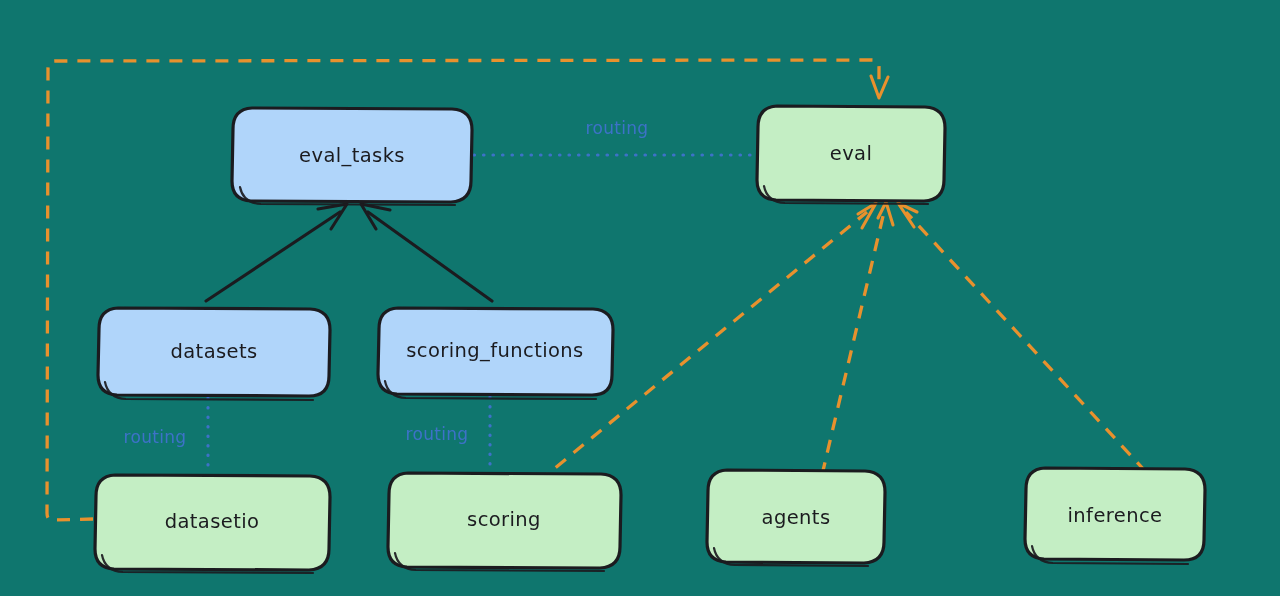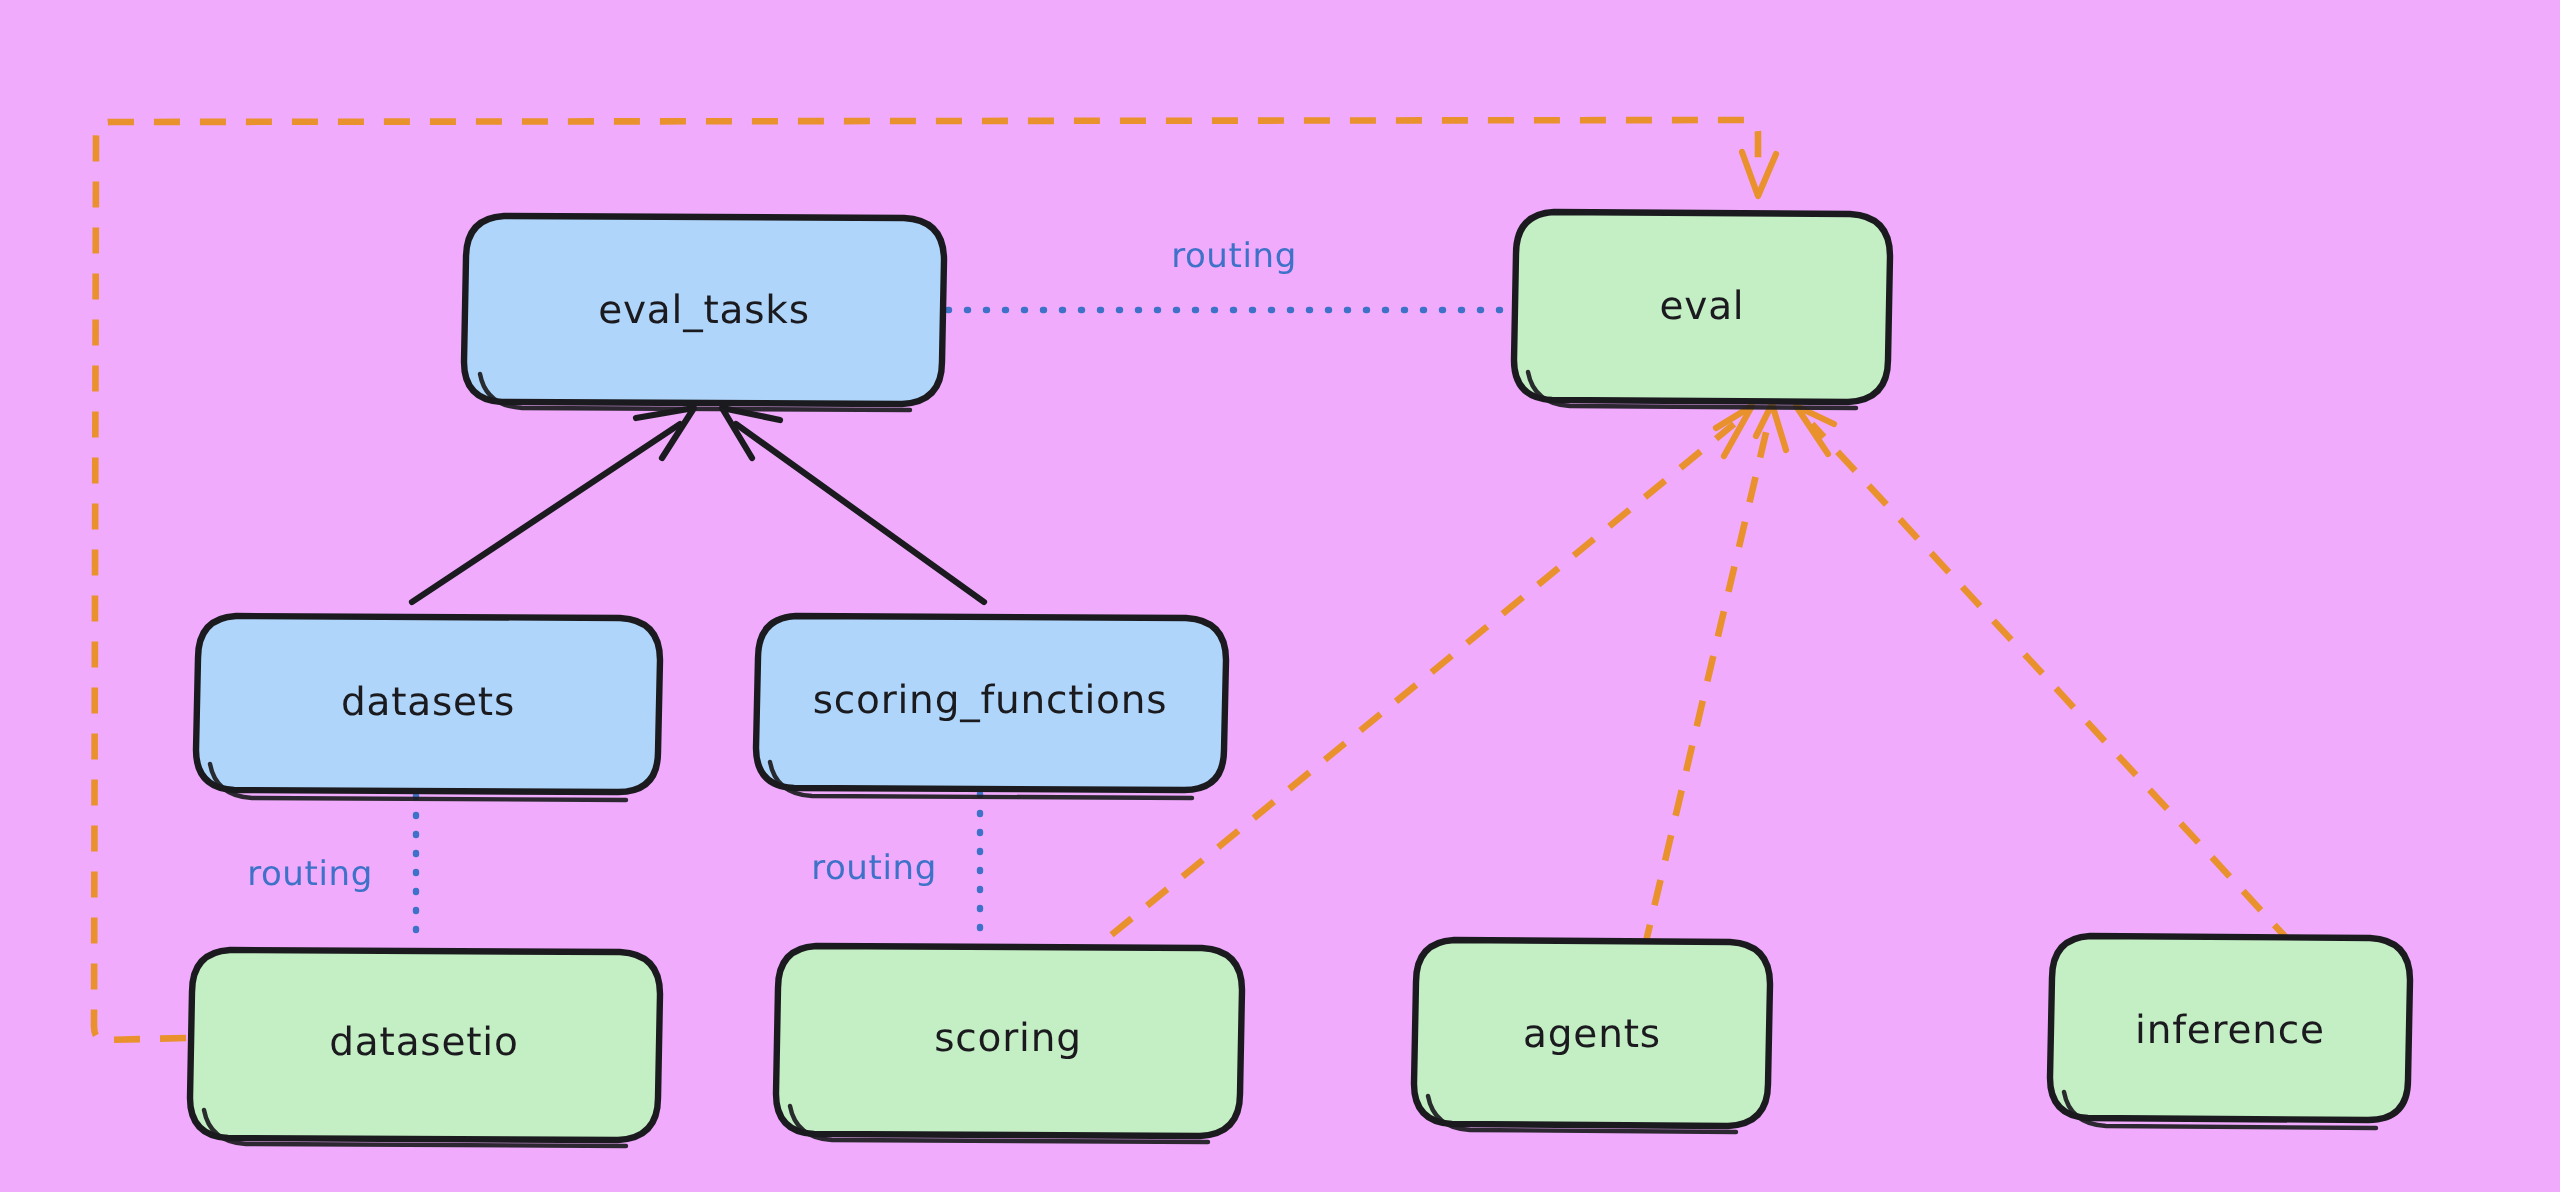--- a/index.html
+++ b/index.html
@@ -11,21 +11,21 @@
   body {
     width: 1280px;
     height: 596px;
     overflow: hidden;
     font-family: "DejaVu Sans", sans-serif;
   }
   #diagram-root {
     position: relative;
     width: 1280px;
     height: 596px;
-    background: #f0abfc;
+    background: #0f766e;
   }
   svg#diagram-svg {
     position: absolute;
     top: 0;
     left: 0;
     width: 1280px;
     height: 596px;
   }
   .node-shape {
     stroke: #1b1b1f;

